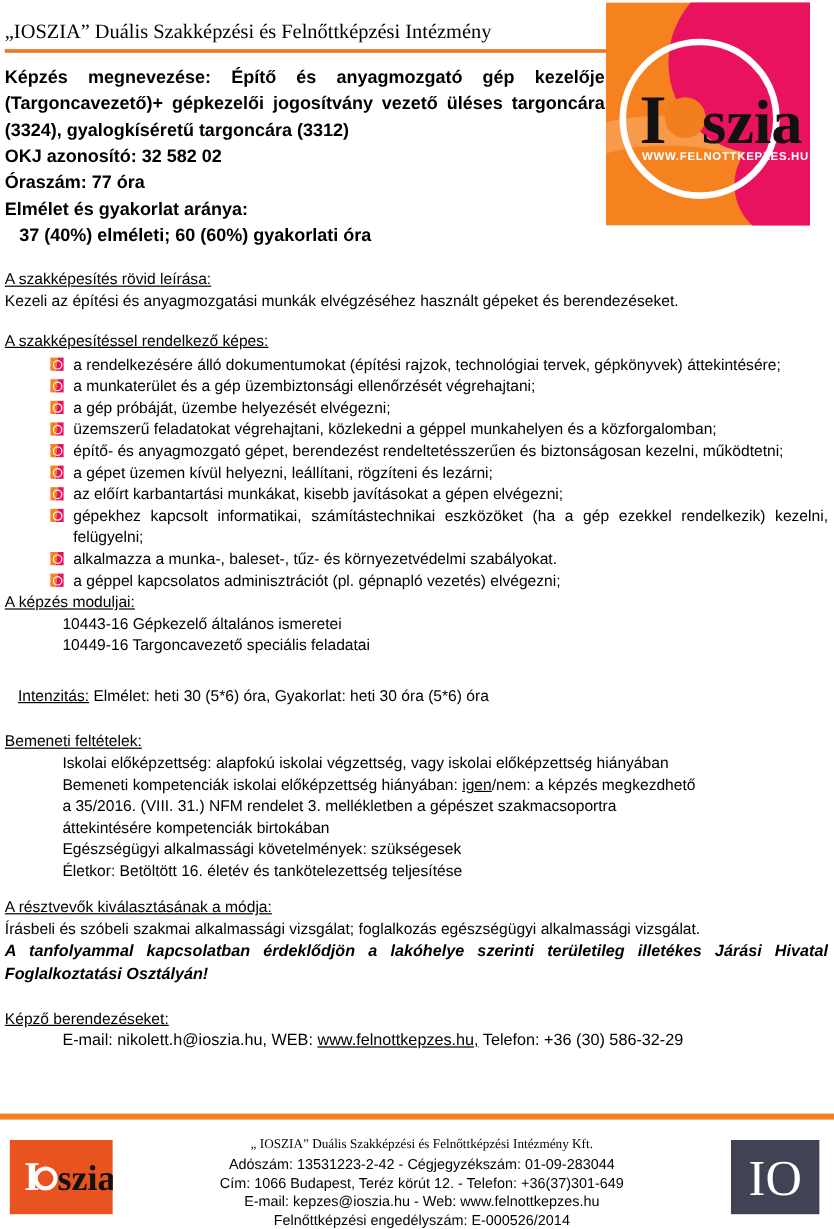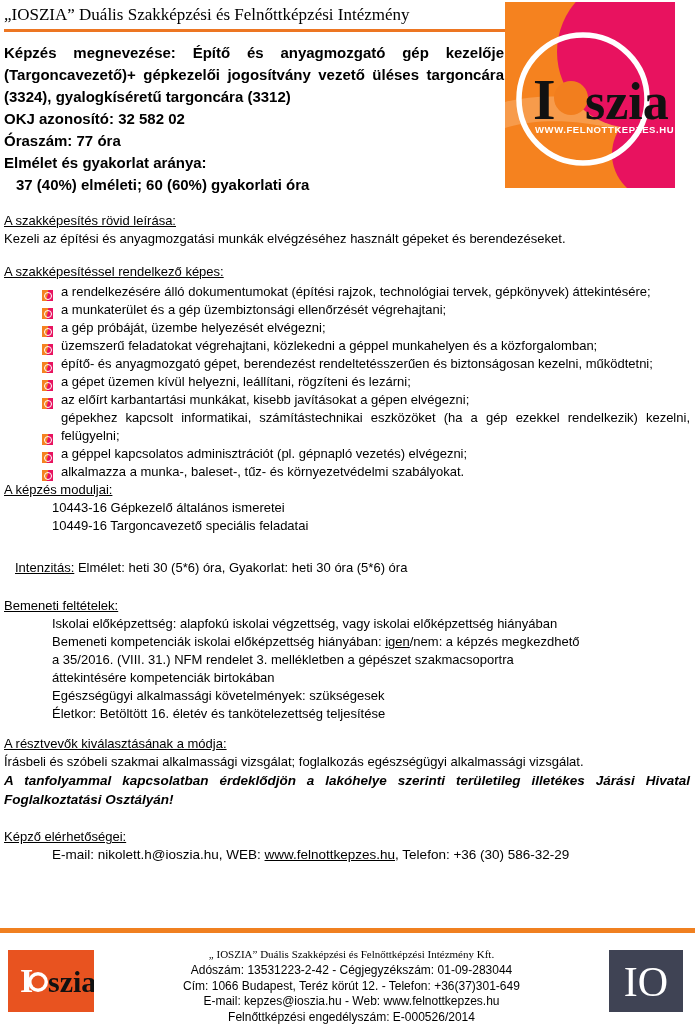--- a/index.html
+++ b/index.html
@@ -1,17 +1,17 @@
 <!DOCTYPE html>
 <html lang="hu"><head>
 <meta charset="utf-8">
 <style>
   html,body{margin:0;padding:0;background:#ffffff;}
   body{width:695px;height:1024px;overflow:hidden;font-family:"Liberation Sans",sans-serif;color:#000;}
-  .page{position:relative;width:695px;height:772px;box-sizing:border-box;padding:4px 5px 0 4px;}
+  .page{position:relative;width:695px;height:772px;box-sizing:border-box;padding:16px 5px 0 4px;}
 
   
   .title{font-family:"Liberation Serif",serif;font-size:17px;line-height:21px;margin:0 0 4px 0;font-weight:400;}
   .rule-top{width:502px;height:3px;background:#ED7622;margin:0 0 10px 0;}
 
   
   .logo-big{position:absolute;top:2px;right:20px;width:170px;height:186px;}
 
   
   .intro{width:500px;font-weight:bold;font-size:15px;line-height:22px;}
@@ -23,21 +23,21 @@
   .sec{font-size:13px;line-height:18px;}
   .sec-h{text-decoration:underline;margin:0;}
   .gap16{margin-top:16px;}
   .gap15{margin-top:15px;}
   .gap12{margin-top:12px;}
   .gap20{margin-top:20px;}
   .gap24{margin-top:24px;}
 
   
   ul.bullets{list-style:none;margin:2px 0 0 0;padding:0;}
-  ul.bullets li{display:flex;align-items:flex-end;margin:0 0 0 38px;}
+  ul.bullets li{display:flex;align-items:flex-start;margin:0 0 0 38px;}
   .blt{flex:0 0 11px;width:11px;height:11px;margin:3px 8px 0 0;position:relative;
        background:linear-gradient(100deg,#F5821F 48%,#E8125F 52%);}
   .blt .ring{position:absolute;left:1.5px;top:1.5px;width:6px;height:6px;border:1.5px solid #fff;border-radius:50%;}
   ul.bullets li .btxt{flex:1;text-align:justify;}
 
   .indented{padding-left:48px;}
   .u{text-decoration:underline;}
 
   .note{font-weight:bold;font-style:italic;font-size:13.5px;line-height:19px;text-align:justify;margin:0;}
 
@@ -133,27 +133,27 @@
       <li>
           <span class="blt">
             <span class="ring"></span>
           </span>
           <span class="btxt">gépekhez kapcsolt informatikai, számítástechnikai eszközöket (ha a gép ezekkel rendelkezik) kezelni, felügyelni;</span>
         </li>
       <li>
           <span class="blt">
             <span class="ring"></span>
           </span>
+          <span class="btxt">alkalmazza a munka-, baleset-, tűz- és környezetvédelmi szabályokat.</span>
+        </li>
+      <li>
+          <span class="blt">
+            <span class="ring"></span>
+          </span>
           <span class="btxt">a géppel kapcsolatos adminisztrációt (pl. gépnapló vezetés) elvégezni;</span>
-        </li>
-      <li>
-          <span class="blt">
-            <span class="ring"></span>
-          </span>
-          <span class="btxt">alkalmazza a munka-, baleset-, tűz- és környezetvédelmi szabályokat.</span>
         </li>
     </ul>
   </div>
 
   <div class="sec">
     <p class="sec-h">A képzés moduljai:</p>
     <div class="indented">10443-16 Gépkezelő általános ismeretei</div>
     <div class="indented">10449-16 Targoncavezető speciális feladatai</div>
   </div>
 
@@ -172,21 +172,21 @@
   </div>
 
   <div class="sec gap12">
     <p class="sec-h">A résztvevők kiválasztásának a módja:</p>
     <p style="margin:0;">Írásbeli és szóbeli szakmai alkalmassági vizsgálat; foglalkozás egészségügyi alkalmassági vizsgálat.</p>
   </div>
 
   <p class="note gap16">A tanfolyammal kapcsolatban érdeklődjön a lakóhelye szerinti területileg illetékes Járási Hivatal Foglalkoztatási Osztályán!</p>
 
   <div class="sec" style="margin-top:19px;">
-    <p class="sec-h">Képző elérhetőségei:</p>
+    <p class="sec-h">Képző berendezéseket:</p>
     <div class="indented" style="font-size:13.5px;"><span>E-mail: nikolett.h@ioszia.hu, WEB: </span><span class="u">www.felnottkepzes.hu,</span><span> Telefon: +36 (30) 586-32-29</span></div>
   </div>
 
   <div class="footer-rule"></div>
 
   <div class="footer">
     <div class="f-left">
       <svg width="86" height="68" viewBox="0 0 86 68">
         <rect x="0" y="6" width="86" height="62" fill="#E85320"></rect>
         <text x="12" y="48" font-family="Liberation Serif, serif" font-size="34" font-weight="bold" fill="#ffffff">I</text>

